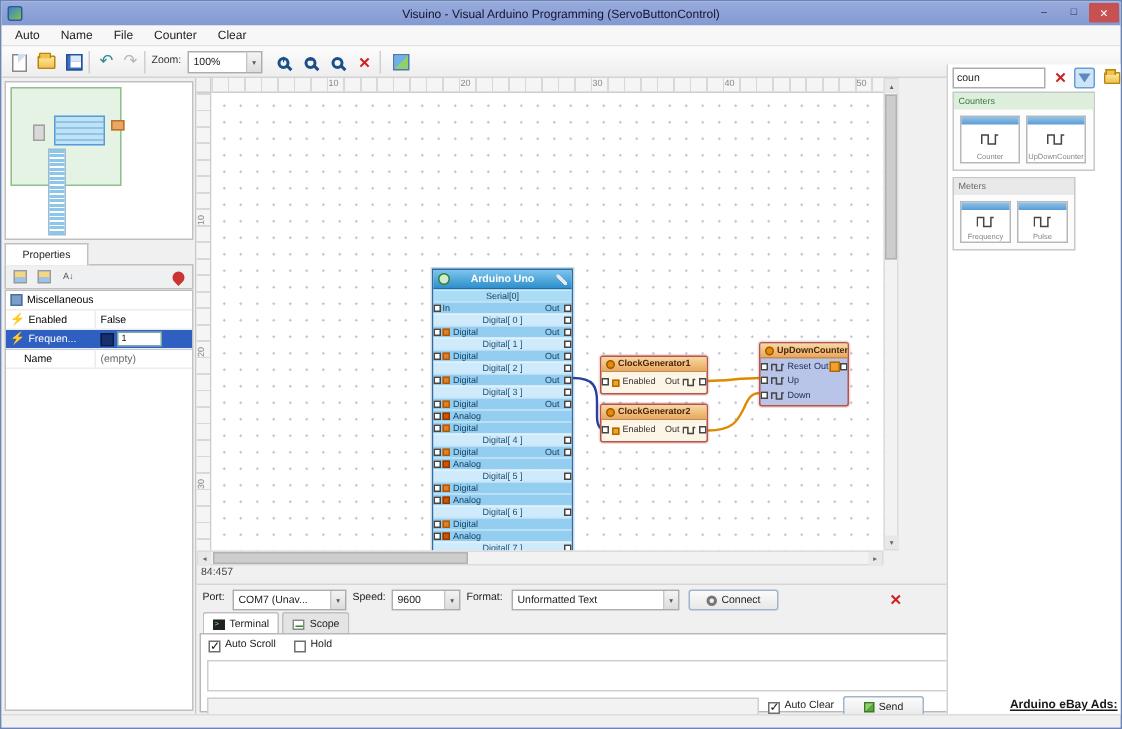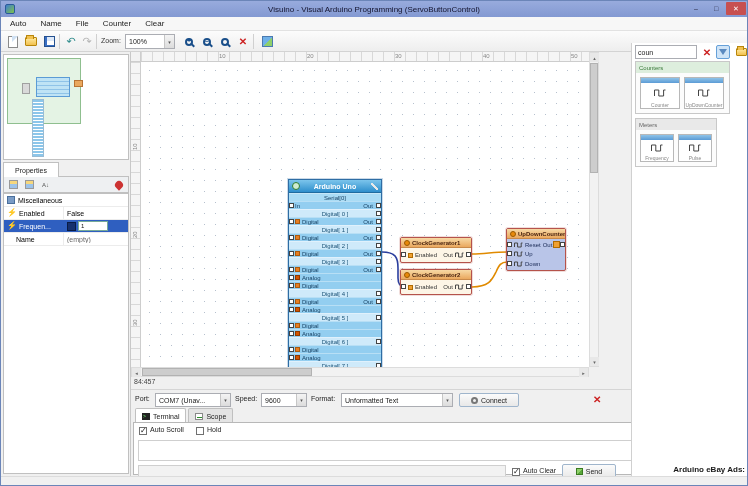--- a/index.html
+++ b/index.html
@@ -146,21 +146,21 @@
   .pgroup-1{width:82px;}
   .pgroup-hdr{height:11px;font-size:6px;display:flex;align-items:center;padding:0 3px;overflow:hidden;white-space:nowrap;}
   .pgroup-0 .pgroup-hdr{background:#ddeedd;color:#3a7a3a;}
   .pgroup-1 .pgroup-hdr{background:#e9e9e9;color:#666;}
   .pgroup-body{display:flex;gap:4px;padding:4px;}
   .thumb{width:40px;height:32px;border:1px solid #b8b8b8;background:#fff;position:relative;display:flex;align-items:center;justify-content:center;}
   .pgroup-1 .thumb{width:34px;height:28px;}
   .thumb-strip{position:absolute;left:0;top:0;right:0;height:5px;background:linear-gradient(180deg,#8fc3e8,#5b9bd5);}
   .thumb-label{position:absolute;left:0;right:0;bottom:0;font-size:5px;color:#888;text-align:center;overflow:hidden;white-space:nowrap;}
   .ads{position:absolute;right:2px;bottom:1px;display:flex;align-items:center;gap:6px;}
-  .ads-label{font-size:8px;font-weight:bold;color:#1a1a1a;}
+  .ads-label{font-size:8px;font-weight:bold;color:#1a1a1a;text-decoration:underline;}
   .ads-close{width:12px;height:12px;background:#cf3030;border-radius:2px;color:#fff;font-size:7px;display:flex;align-items:center;justify-content:center;}
   .bottom-strip{position:absolute;left:0;bottom:0;width:100%;height:9px;background:#f0f0f0;border-top:1px solid #dcdcdc;}
 </style>
 </head>
 <body>
 
 <div class="window">
 
   <div class="titlebar">
     <span class="app-icon"></span>

